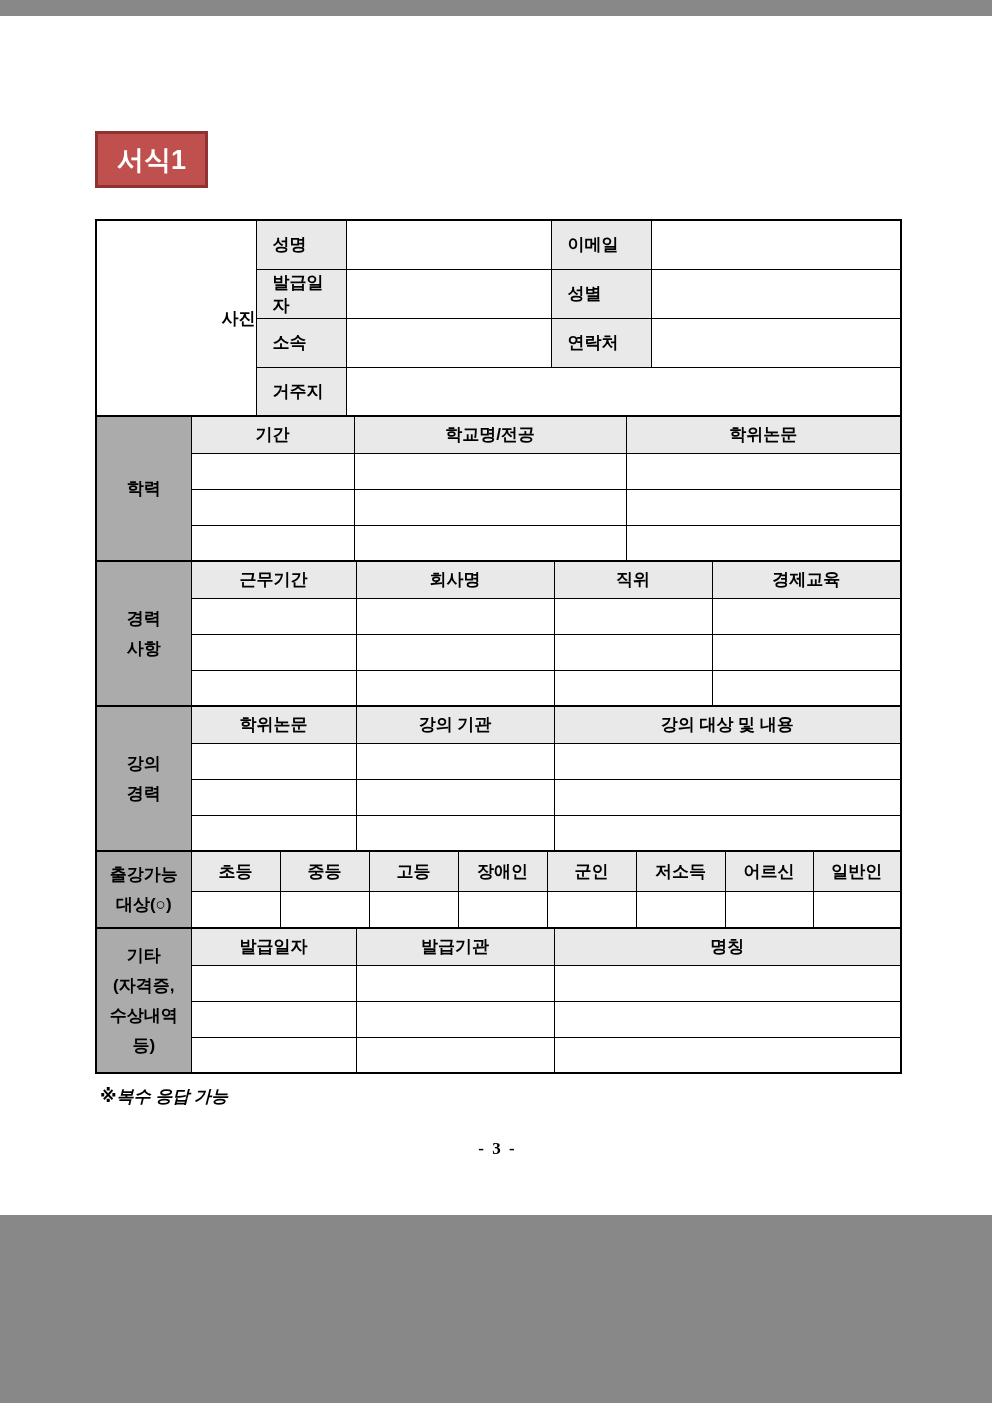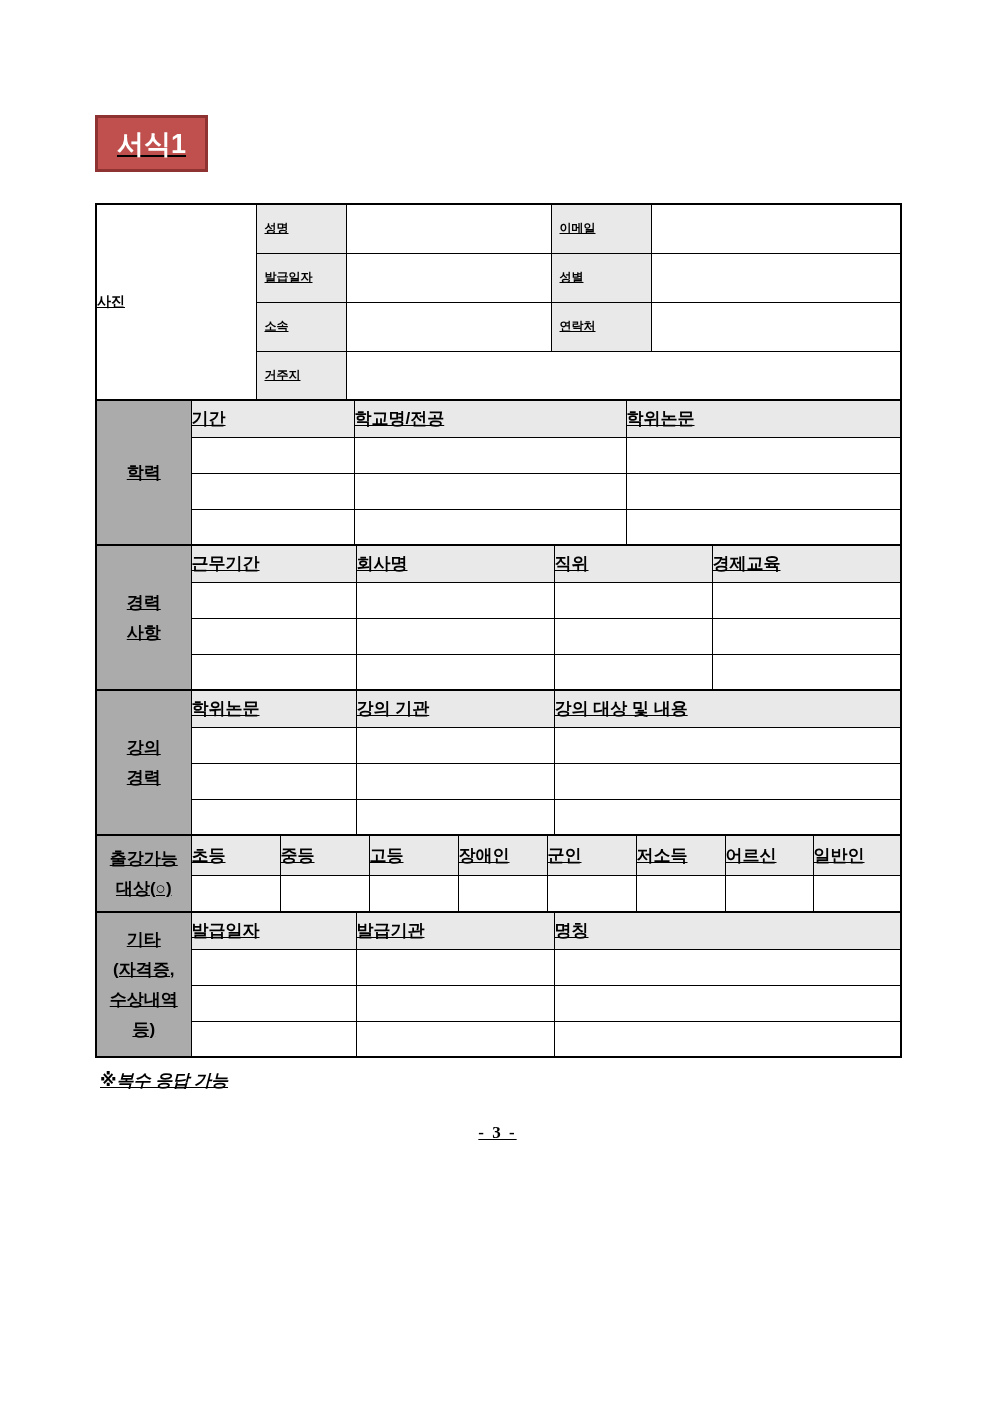--- a/index.html
+++ b/index.html
@@ -1,24 +1,23 @@
 <!DOCTYPE html>
 <html style="--badge-bg: #c0504d; --badge-border: #8e3332; --badge-text: #ffffff; --label-cell-bg: #e9e9e9; --section-header-bg: #ababab; --table-border: #000000;"><head>
 <meta charset="utf-8">
 <style>
   * { box-sizing: border-box; margin: 0; padding: 0; }
   html, body { background: #888; }
   body { font-family: "Liberation Sans", "DejaVu Sans", sans-serif; color: #000; }
   .page {
     position: relative;
-    width: 992px; height: 1403px;
-    margin: 0 auto;
+    width: 992px; height: 1199px;
+    margin: 16px auto;
     background: #ffffff;
     font-weight: 700;
-    text-decoration: underline;
   }
   .content { padding: 115px 92px 0 95px; }
 
   
   .header-row { display: flex; align-items: stretch; height: 57px; margin-bottom: 31px; }
   .badge {
     width: 113px;
     background: var(--badge-bg, #c0504d);
     border: 3px solid var(--badge-border, #8e3332);
     color: var(--badge-text, #ffffff);
@@ -35,32 +34,32 @@
   
   table.sec {
     border-collapse: collapse; table-layout: fixed; width: 805px;
     border: 2px solid var(--table-border, #000);
   }
   .sec + .sec { margin-top: -2px; }
   .sec td { border: 1px solid var(--table-border, #000); overflow: hidden; vertical-align: middle; }
 
   .lbl {
     background: var(--label-cell-bg, #e9e9e9);
-    font-size: 12px; text-align: justify; text-align-last: justify;
-    padding: 0 8px;
+    font-size: 17px; text-align: justify; text-align-last: justify;
+    padding: 0 16px;
   }
   .colhead {
     background: var(--label-cell-bg, #e9e9e9);
-    font-size: 17px; text-align: left;
+    font-size: 17px; text-align: center;
   }
   .sechead {
     background: var(--section-header-bg, #ababab);
     font-size: 17px; text-align: center; line-height: 30px;
   }
-  .photo { background: #fff; text-align: left; font-size: 14px; }
+  .photo { background: #fff; text-align: right; font-size: 17px; }
   .val { background: #fff; }
 
   tr.pr  td { height: 49px; }
   tr.hd  td { height: 37px; }
   tr.dd  td { height: 36px; }
   tr.hd2 td { height: 40px; }
   tr.dd2 td { height: 37px; }
   tr.mo  td { height: 184px; }
 
   

